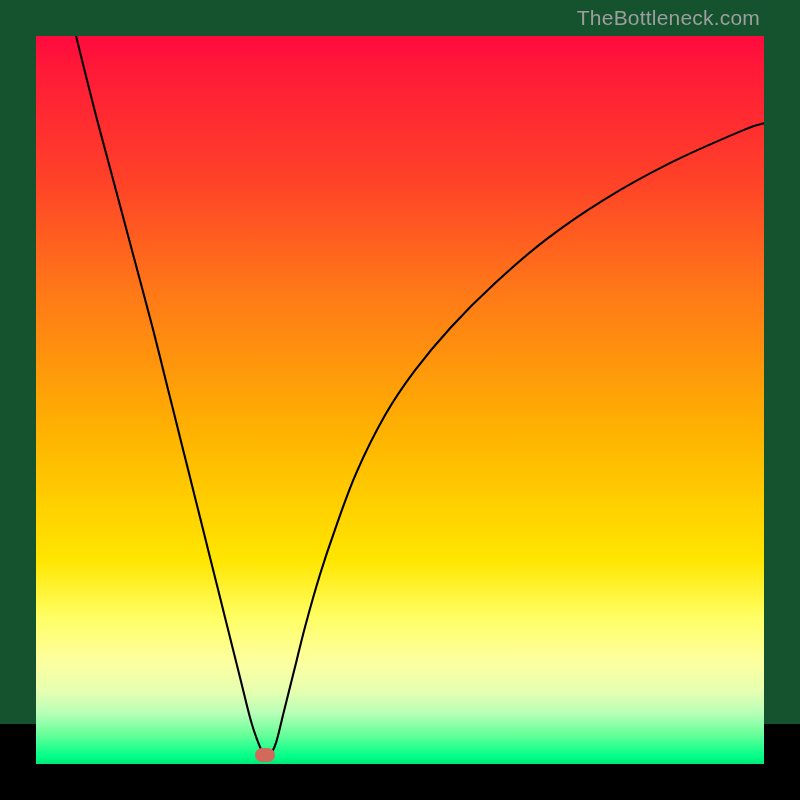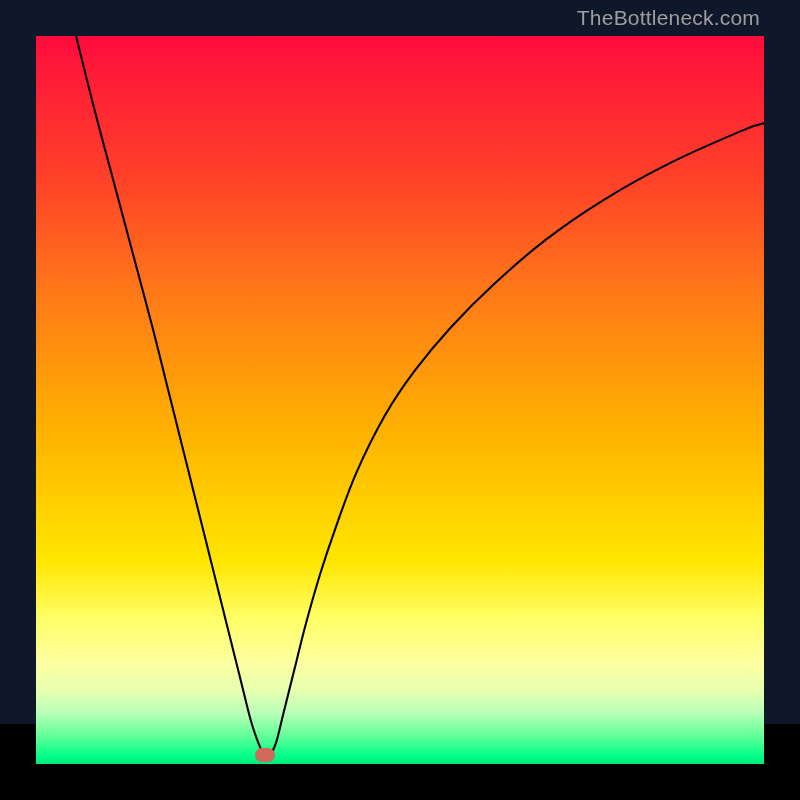--- a/index.html
+++ b/index.html
@@ -7,21 +7,21 @@
     padding: 0;
     width: 800px;
     height: 800px;
     background: #000000;
     overflow: hidden;
   }
   .chart-container {
     position: relative;
     width: 800px;
     height: 724px;
-    background: #0f172a;
+    background: #14532d;
   }
   .plot-area {
     position: absolute;
     left: 36px;
     top: 36px;
     width: 728px;
     height: 728px;
     background: linear-gradient(to bottom,
       #ff0a3e 0%,
       #ff1838 4%,

